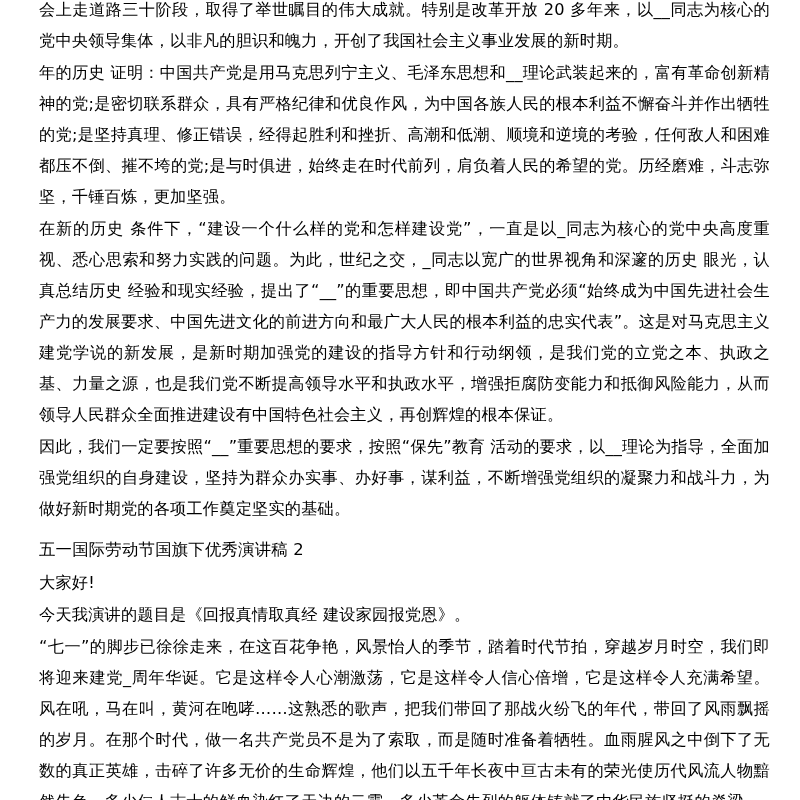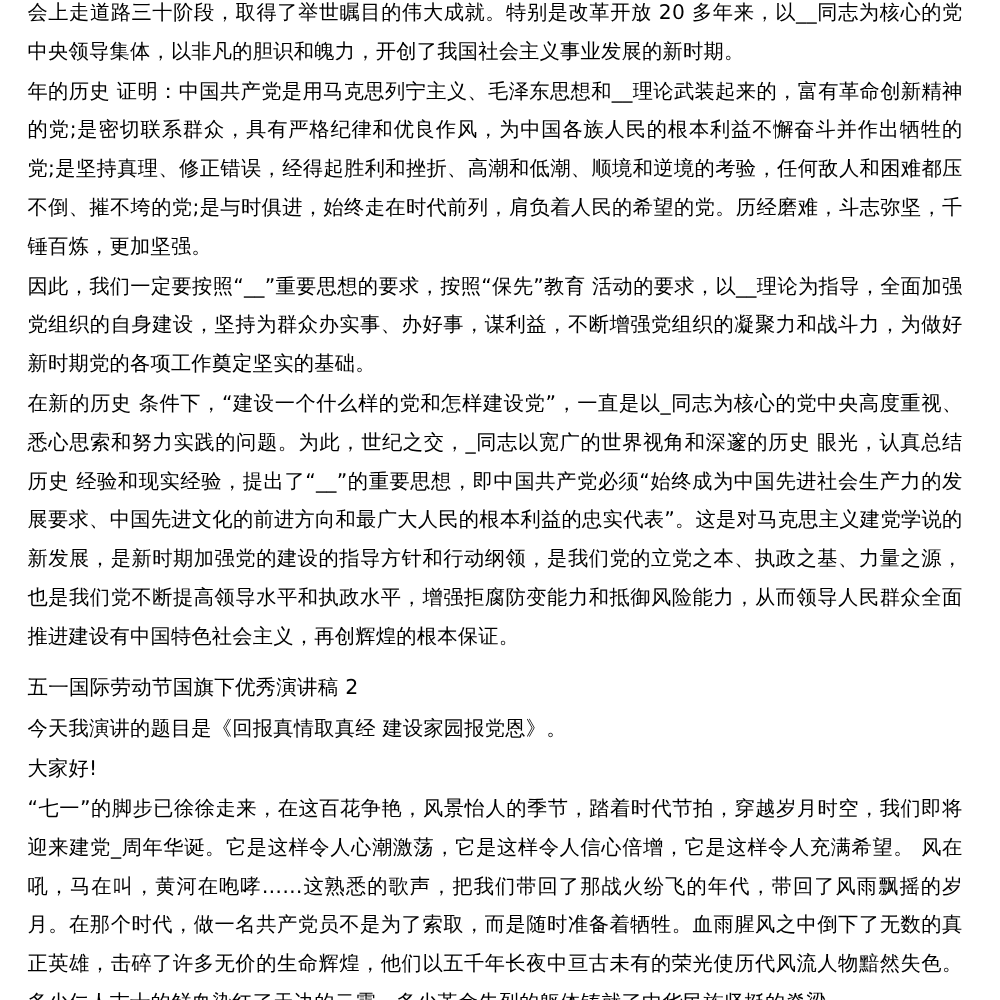--- a/index.html
+++ b/index.html
@@ -11,21 +11,21 @@
     width: 800px;
     height: 800px;
     overflow: hidden;
     font-family: "DejaVu Sans", "Liberation Sans", sans-serif;
     color: #000000;
   }
   .page {
     width: 800px;
     height: 800px;
     box-sizing: border-box;
-    padding: 0 30px 0 22px;
+    padding: 0 30px 0 39px;
     position: relative;
   }
   .doc-body {
     position: relative;
     top: -6px;
   }
   p.para {
     margin: 0 0 1px 0;
     font-size: 16.2px;
     line-height: 31px;
@@ -50,23 +50,23 @@
   }
 </style>
 </head>
 <body>
 
 <div class="page">
   <div class="doc-body">
 
     <p class="para clipped-top">会上走道路三十阶段，取得了举世瞩目的伟大成就。特别是改革开放 20 多年来，以__同志为核心的党中央领导集体，以非凡的胆识和魄力，开创了我国社会主义事业发展的新时期。</p>
     <p class="para">年的历史 证明：中国共产党是用马克思列宁主义、毛泽东思想和__理论武装起来的，富有革命创新精神的党;是密切联系群众，具有严格纪律和优良作风，为中国各族人民的根本利益不懈奋斗并作出牺牲的党;是坚持真理、修正错误，经得起胜利和挫折、高潮和低潮、顺境和逆境的考验，任何敌人和困难都压不倒、摧不垮的党;是与时俱进，始终走在时代前列，肩负着人民的希望的党。历经磨难，斗志弥坚，千锤百炼，更加坚强。</p>
+    <p class="para">在新的历史 条件下，“建设一个什么样的党和怎样建设党”，一直是以_同志为核心的党中央高度重视、悉心思索和努力实践的问题。为此，世纪之交，_同志以宽广的世界视角和深邃的历史 眼光，认真总结历史 经验和现实经验，提出了“__”的重要思想，即中国共产党必须“始终成为中国先进社会生产力的发展要求、中国先进文化的前进方向和最广大人民的根本利益的忠实代表”。这是对马克思主义建党学说的新发展，是新时期加强党的建设的指导方针和行动纲领，是我们党的立党之本、执政之基、力量之源，也是我们党不断提高领导水平和执政水平，增强拒腐防变能力和抵御风险能力，从而领导人民群众全面推进建设有中国特色社会主义，再创辉煌的根本保证。</p>
     <p class="para">因此，我们一定要按照“__”重要思想的要求，按照“保先”教育 活动的要求，以__理论为指导，全面加强党组织的自身建设，坚持为群众办实事、办好事，谋利益，不断增强党组织的凝聚力和战斗力，为做好新时期党的各项工作奠定坚实的基础。</p>
-    <p class="para">在新的历史 条件下，“建设一个什么样的党和怎样建设党”，一直是以_同志为核心的党中央高度重视、悉心思索和努力实践的问题。为此，世纪之交，_同志以宽广的世界视角和深邃的历史 眼光，认真总结历史 经验和现实经验，提出了“__”的重要思想，即中国共产党必须“始终成为中国先进社会生产力的发展要求、中国先进文化的前进方向和最广大人民的根本利益的忠实代表”。这是对马克思主义建党学说的新发展，是新时期加强党的建设的指导方针和行动纲领，是我们党的立党之本、执政之基、力量之源，也是我们党不断提高领导水平和执政水平，增强拒腐防变能力和抵御风险能力，从而领导人民群众全面推进建设有中国特色社会主义，再创辉煌的根本保证。</p>
 
     <h2 class="heading">五一国际劳动节国旗下优秀演讲稿 2</h2>
 
+    <p class="para">大家好!</p>
     <p class="para">今天我演讲的题目是《回报真情取真经 建设家园报党恩》。</p>
-    <p class="para">大家好!</p>
     <p class="para clipped-bottom">“七一”的脚步已徐徐走来，在这百花争艳，风景怡人的季节，踏着时代节拍，穿越岁月时空，我们即将迎来建党_周年华诞。它是这样令人心潮激荡，它是这样令人信心倍增，它是这样令人充满希望。 风在吼，马在叫，黄河在咆哮……这熟悉的歌声，把我们带回了那战火纷飞的年代，带回了风雨飘摇的岁月。在那个时代，做一名共产党员不是为了索取，而是随时准备着牺牲。血雨腥风之中倒下了无数的真正英雄，击碎了许多无价的生命辉煌，他们以五千年长夜中亘古未有的荣光使历代风流人物黯然失色。多少仁人志士的鲜血染红了天边的云霞，多少革命先烈的躯体铸就了中华民族坚挺的脊梁。</p>
 
   </div>
 </div>
 
 </body></html>

